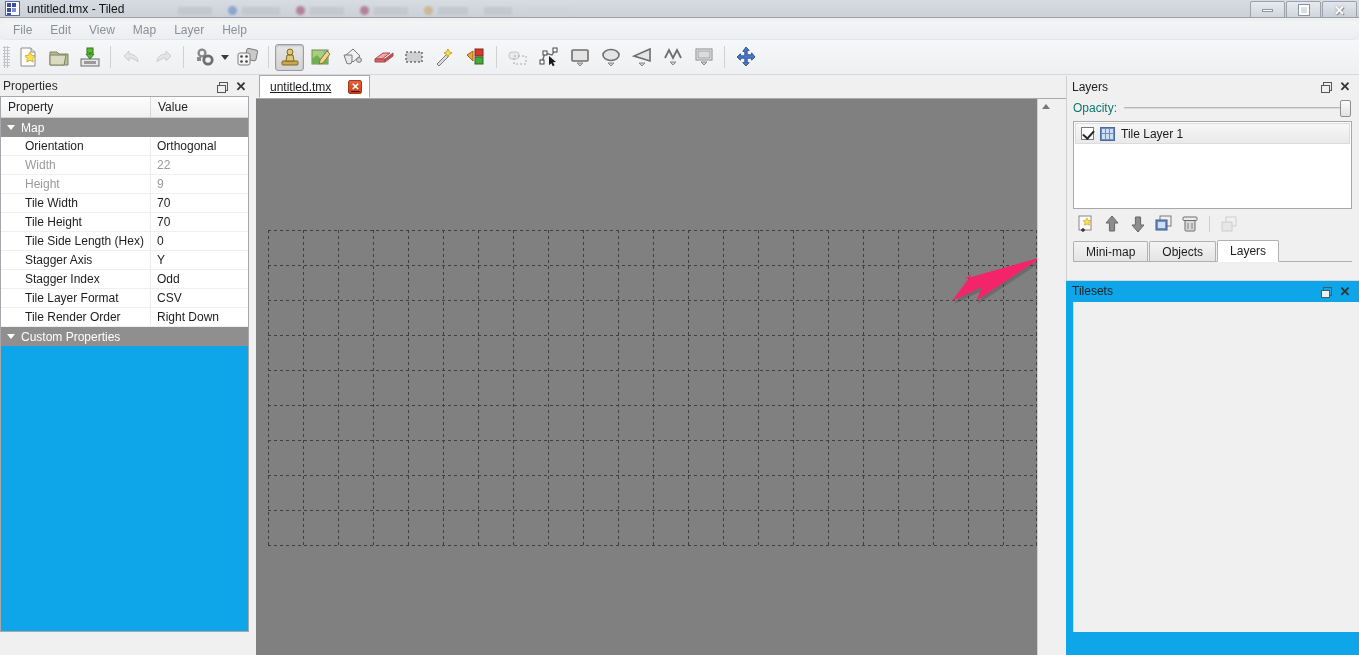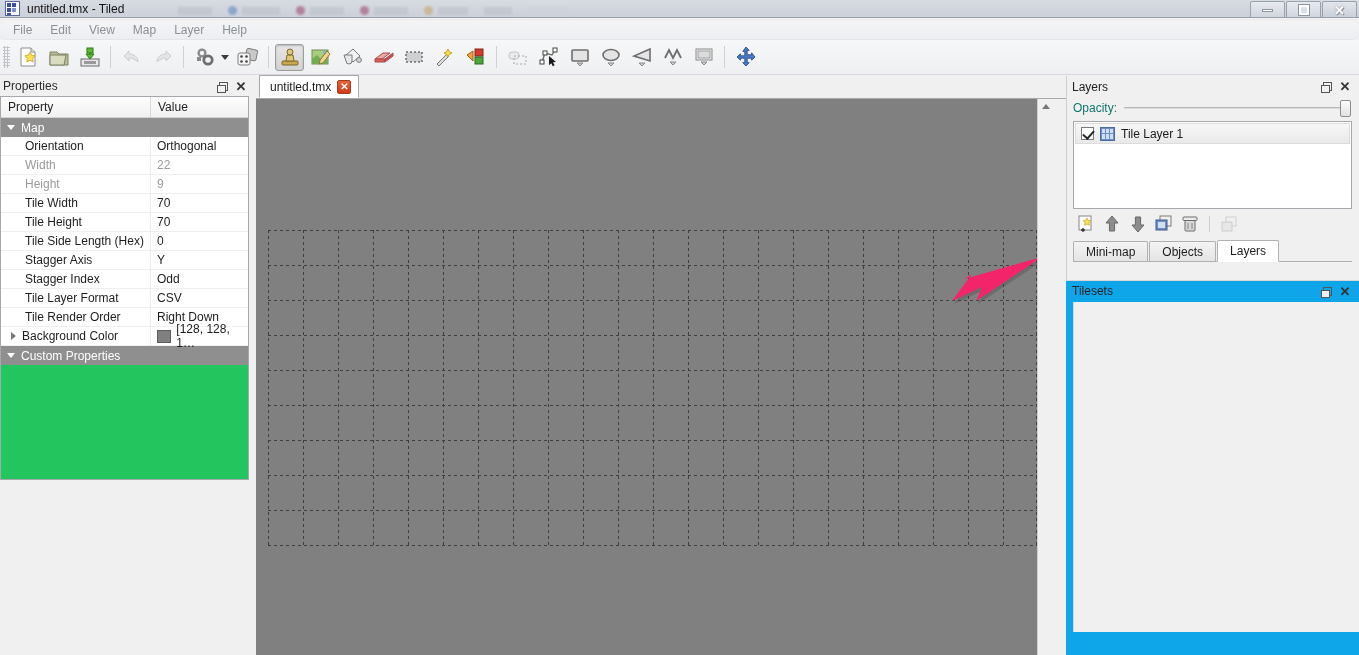--- a/index.html
+++ b/index.html
@@ -120,22 +120,22 @@
   .float-ico {
     width: 9px; height: 9px; border: 1px solid #555; position: relative;
   }
   .float-ico:after {
     content: ""; position: absolute; left: -3px; top: 2px; width: 7px; height: 6px;
     border: 1px solid #555; background: #f0f0f0;
   }
   .x-ico { font-size: 13px; color: #333; line-height: 1; font-weight: bold; }
 
   .proptable {
-    position: absolute; left: 0; top: 20px; width: 249px; height: 384px;
-    background: #22c55e; border: 1px solid #a5a9ad; border-right: 1px solid #a5a9ad;
+    position: absolute; left: 0; top: 20px; width: 249px; height: 536px;
+    background: #0ea5e9; border: 1px solid #a5a9ad; border-right: 1px solid #a5a9ad;
     overflow: hidden;
   }
   .pt-head {
     display: flex; height: 21px;
     background: linear-gradient(to bottom,#fdfdfd,#f1f1f1);
     border-bottom: 1px solid #d2d2d2;
     font-size: 12px; color: #222;
   }
   .pt-head div { display: flex; align-items: center; padding-left: 7px; }
   .pt-h1 { width: 150px; border-right: 1px solid #d7d7d7; }
@@ -178,23 +178,24 @@
     background: #f0f0f0;
   }
   .tabstrip {
     position: absolute; left: 0; top: 0; width: 810px; height: 23px;
     background: #f0f0f0; border-bottom: 1px solid #a9a9a9;
     display: flex; align-items: flex-end;
   }
   .doctab {
     height: 23px; background: #fff;
     border: 1px solid #a9a9a9; border-bottom: 1px solid #fff;
-    display: flex; align-items: center; padding: 0 7px 0 10px; gap: 6px;
+    display: flex; align-items: center; padding: 0 7px 0 10px; gap: 17px;
     font-size: 12px; color: #1c1c1c;
     margin-left: 3px;
+    text-decoration: underline;
   }
   .tab-close {
     width: 14px; height: 14px; border-radius: 2px;
     background: linear-gradient(to bottom,#e8623a,#cf3d16);
     border: 1px solid #9f3d1f;
     display: flex; align-items: center; justify-content: center;
     color: #fff; font-size: 10px; font-weight: bold; line-height: 1;
   }
   .canvas-wrap {
     position: absolute; left: 0; top: 23px; width: 810px; height: 556px;
@@ -618,30 +619,20 @@
         <div class="nm">Stagger Index</div>
         <div class="vl">Odd</div>
       </div>
       <div class="pt-row">
         <div class="nm">Tile Layer Format</div>
         <div class="vl">CSV</div>
       </div>
       <div class="pt-row">
         <div class="nm">Tile Render Order</div>
         <div class="vl">Right Down</div>
-      </div>
-      <div class="pt-row">
-        <div class="nm" style="padding-left:10px;gap:6px">
-          <span class="tri-right"></span>
-          <span>Background Color</span>
-        </div>
-        <div class="vl">
-          <span class="swatch"></span>
-          <span>[128, 128, 1…</span>
-        </div>
       </div>
 
       <div class="pt-group">
         <span class="tri">
             <span class="tri-down"></span>
           </span>
         <span>Custom Properties</span>
       </div>
     </div>
 

